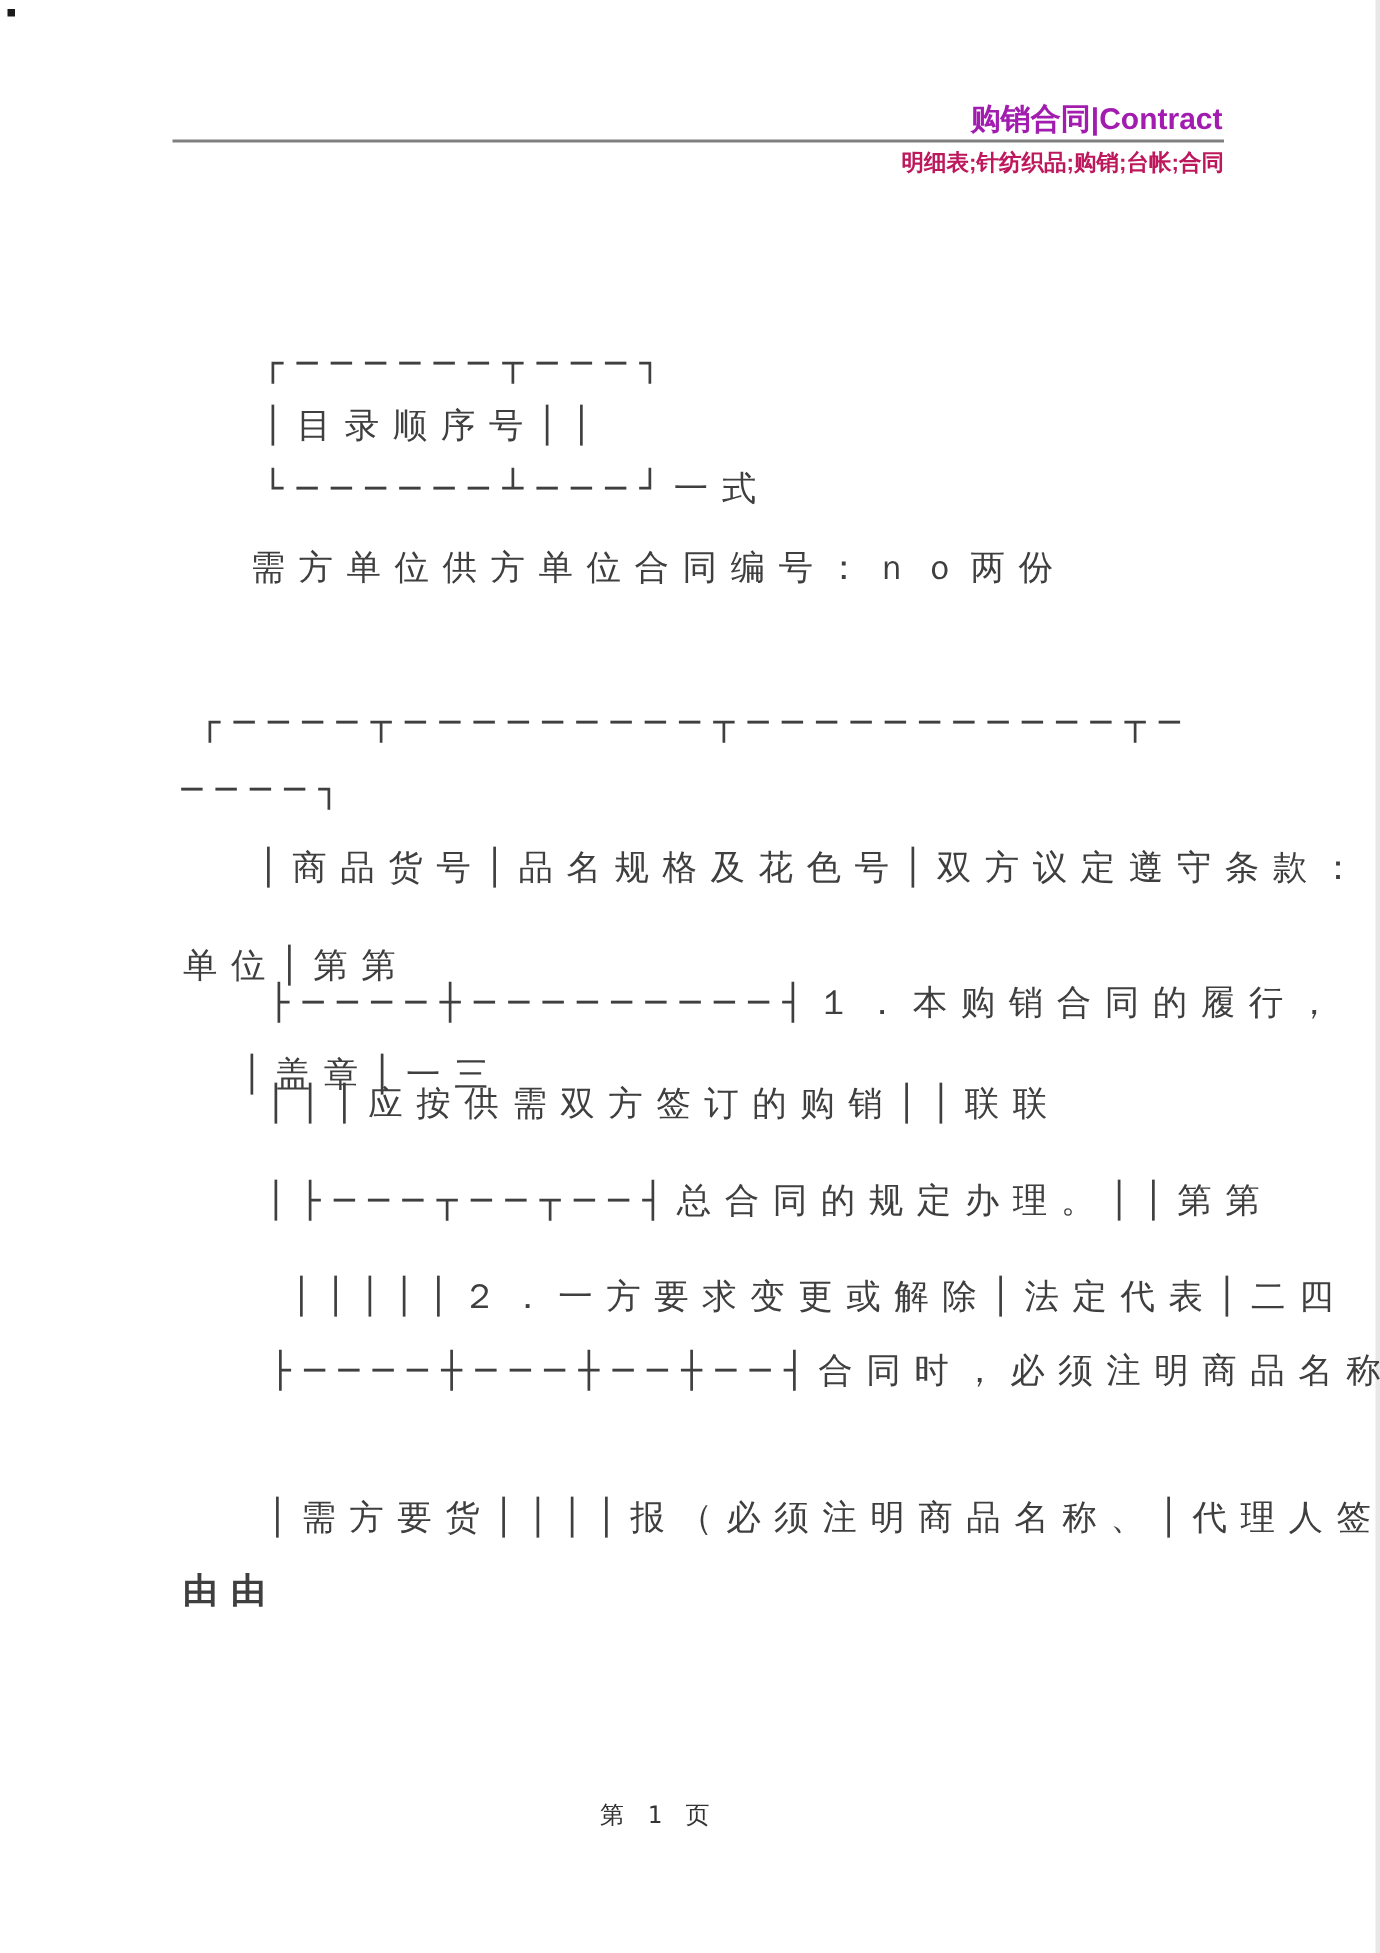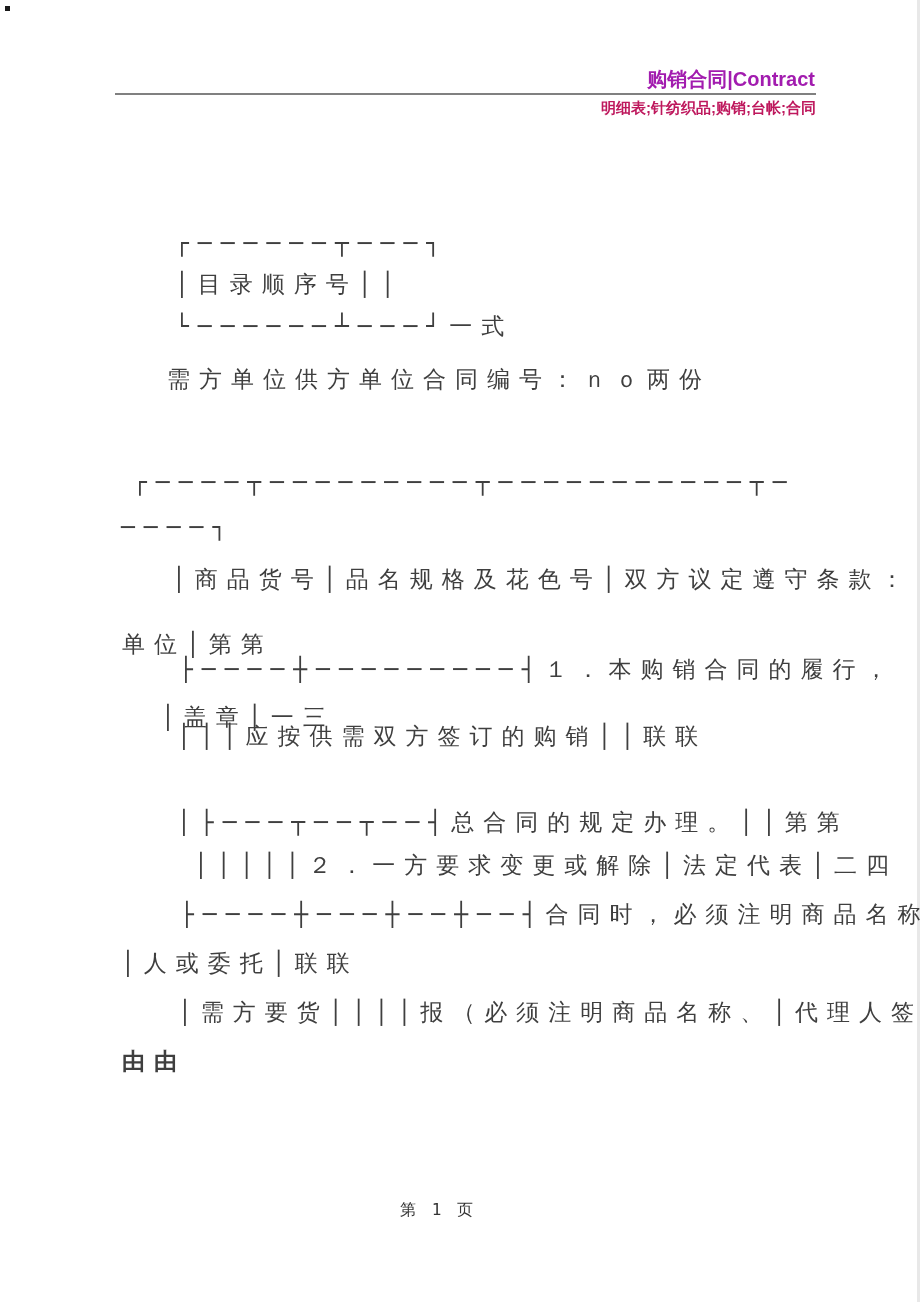--- a/index.html
+++ b/index.html
@@ -32,21 +32,21 @@
   .l1  { left:175px; top:271px; }
   .l2  { left:175px; top:313px; }
   .l3  { left:167px; top:366px; }
   .l4  { left:133px; top:469px; }
   .l5  { left:121px; top:514px; }
   .l6  { left:172px; top:566px; }
   .l7  { left:122px; top:631px; }
   .l8  { left:179px; top:656px; }
   .l9  { left:121px; top:704px;margin-left:40px; }
   .l10 { left:177px; top:723px; }
-  .l11 { left:177px; top:809px; }
+  .l11 { left:177px; top:788px; }
   .l12 { left:177px; top:852px;margin-left:17px; }
   .l13 { left:180px; top:901px; }
   .l14 { left:121px; top:950px; }
   .l15 { left:178px; top:999px; }
   .l16 { left:122px; top:1048px;font-weight:bold; }
   .l17 { left:180px; top:1096px; }
 
   .footer {
     position:absolute; top:1200px; left:0; width:876px;
     text-align:center; font-size:16px; letter-spacing:3px;
@@ -71,18 +71,17 @@
   <div class="line l4">┌────┬─────────┬───────────┬─</div>
   <div class="line l5">────┐</div>
   <div class="line l6">│商品货号│品名规格及花色号│双方议定遵守条款： │需方</div>
   <div class="line l7">单位│第第</div>
   <div class="line l8">├────┼─────────┤１．本购销合同的履行，</div>
   <div class="line l9">│盖章│一三</div>
   <div class="line l10">│││应按供需双方签订的购销││联联</div>
   <div class="line l11">│├───┬──┬──┤总合同的规定办理。││第第</div>
   <div class="line l12">│││││２．一方要求变更或解除│法定代表│二四</div>
   <div class="line l13">├────┼───┼──┼──┤合同时，必须注明商品名称</div>
-  <div class="line l14">│人或委托│联联</div>
   <div class="line l15">│需方要货││││报（必须注明商品名称、│代理人签字│</div>
   <div class="line l16">由由</div>
 
   <div class="footer">第 1 页</div>
 </div>
 
 </body></html>

